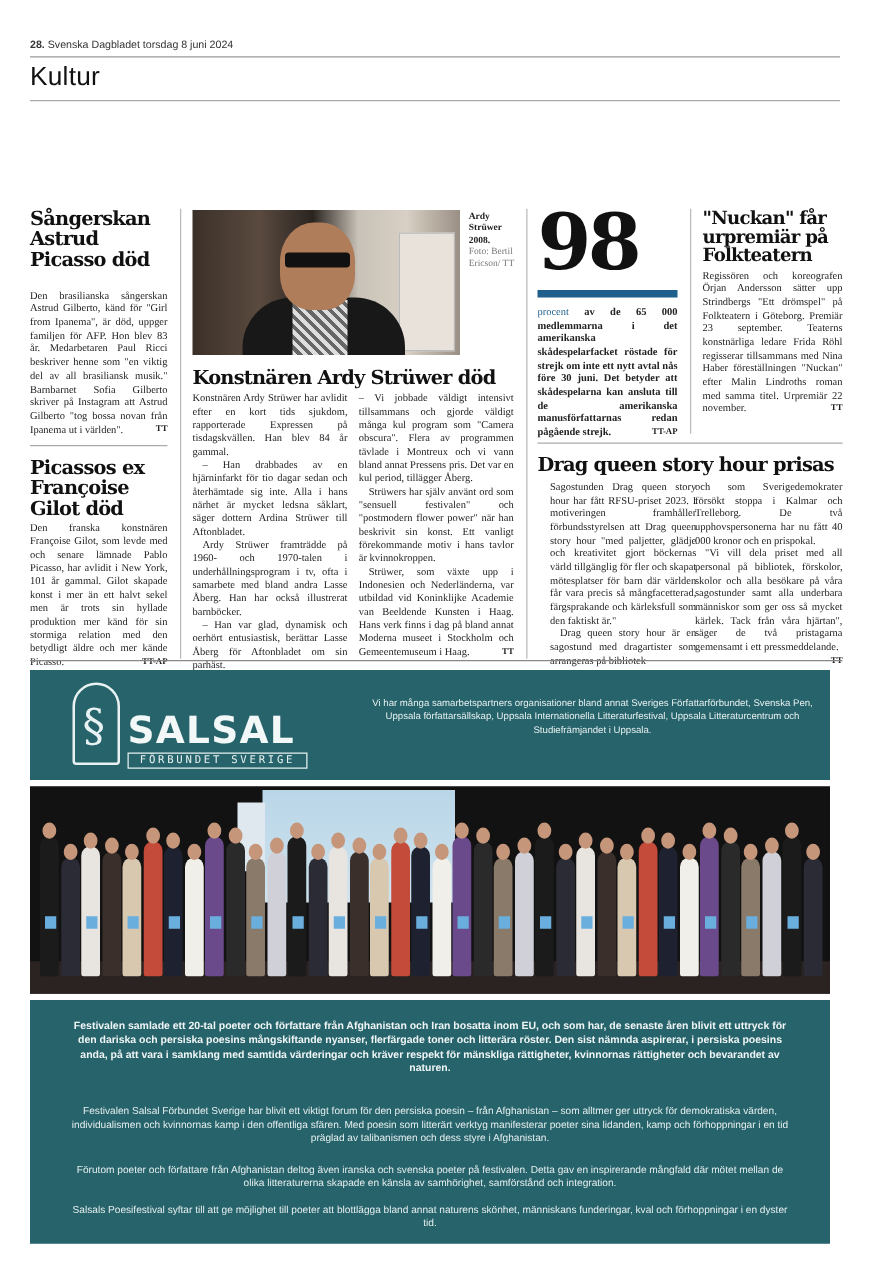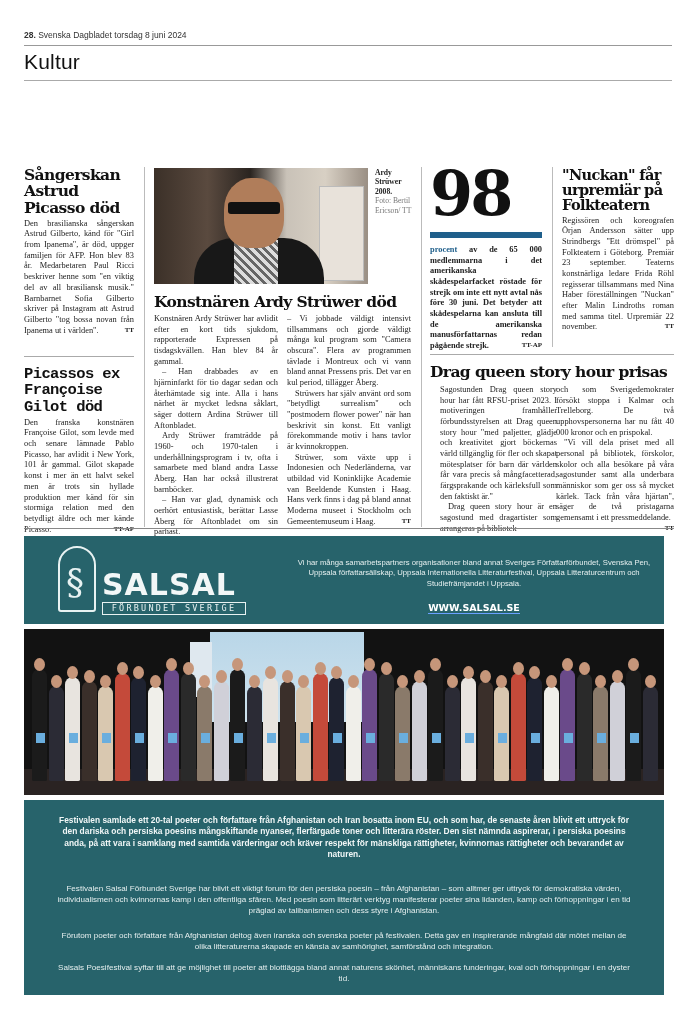--- a/index.html
+++ b/index.html
@@ -61,29 +61,29 @@
 <div class="abs masthead">
   <b>28.</b>
   <span>Svenska Dagbladet torsdag 8 juni 2024</span>
 </div>
 <div class="abs rule1"></div>
 <div class="abs section">Kultur</div>
 <div class="abs rule2"></div>
 
 <div class="abs" style="left:24px; top:167px; width:110px;">
   <div class="hed" style="font-size:15.5px;">Sångerskan Astrud Picasso död</div>
-  <div class="body" style="margin-top:3px;">
+  <div class="body" style="margin-top:16px;">
     <span>Den brasilianska sångerskan Astrud Gilberto, känd för "Girl from Ipanema", är död, uppger familjen för AFP. Hon blev 83 år. Medarbetaren Paul Ricci beskriver henne som "en viktig del av all brasiliansk musik." Barnbarnet Sofia Gilberto skriver på Instagram att Astrud Gilberto "tog bossa novan från Ipanema ut i världen".</span>
     <span class="sign">TT</span>
   </div>
 </div>
 <div class="abs hrule" style="left:24px; top:356px; width:110px;"></div>
 
 <div class="abs" style="left:24px; top:366px; width:110px;">
-  <div class="hed" style="font-size:15.5px;font-family:Liberation Mono, monospace;">Picassos ex Françoise Gilot död</div>
+  <div class="hed" style="font-size:15.5px;">Picassos ex Françoise Gilot död</div>
   <div class="body" style="margin-top:3px;">
     <span>Den franska konstnären Françoise Gilot, som levde med och senare lämnade Pablo Picasso, har avlidit i New York, 101 år gammal. Gilot skapade konst i mer än ett halvt sekel men är trots sin hyllade produktion mer känd för sin stormiga relation med den betydligt äldre och mer kände Picasso.</span>
     <span class="sign">TT-AP</span>
   </div>
 </div>
 
 <div class="abs vrule" style="left:144px; top:167px; height:360px;"></div>
 
 <div class="abs photo1">
   <div class="poster"></div>
@@ -98,30 +98,30 @@
 </div>
 <div class="abs hed" style="left:154px; top:294px; width:270px; font-size:15.5px;">Konstnären Ardy Strüwer död</div>
 <div class="abs body" style="left:154px; top:314px; width:124px;">
   <p>Konstnären Ardy Strüwer har avlidit efter en kort tids sjukdom, rapporterade Expressen på tisdagskvällen. Han blev 84 år gammal.</p>
   <p>– Han drabbades av en hjärninfarkt för tio dagar sedan och återhämtade sig inte. Alla i hans närhet är mycket ledsna såklart, säger dottern Ardina Strüwer till Aftonbladet.</p>
   <p>Ardy Strüwer framträdde på 1960- och 1970-talen i underhållningsprogram i tv, ofta i samarbete med bland andra Lasse Åberg. Han har också illustrerat barnböcker.</p>
   <p>– Han var glad, dynamisk och oerhört entusiastisk, berättar Lasse Åberg för Aftonbladet om sin parhäst.</p>
 </div>
 <div class="abs body" style="left:287px; top:314px; width:124px;">
   <p>– Vi jobbade väldigt intensivt tillsammans och gjorde väldigt många kul program som "Camera obscura". Flera av programmen tävlade i Montreux och vi vann bland annat Pressens pris. Det var en kul period, tillägger Åberg.</p>
-  <p>Strüwers har själv använt ord som "betydligt surrealism" och "postmodern flower power" när han beskrivit sin konst. Ett vanligt förekommande motiv i hans tavlor är kvinnokroppen.</p>
+  <p>Strüwers har själv använt ord som "sensuell festivalen" och "postmodern flower power" när han beskrivit sin konst. Ett vanligt förekommande motiv i hans tavlor är kvinnokroppen.</p>
   <p><span>Strüwer, som växte upp i Indonesien och Nederländerna, var utbildad vid Koninklijke Academie van Beeldende Kunsten i Haag. Hans verk finns i dag på bland annat Moderna museet i Stockholm och Gemeentemuseum i Haag.</span> <span class="sign">TT</span></p>
 </div>
 
 <div class="abs vrule" style="left:421px; top:167px; height:360px;"></div>
 
 <div class="abs big98">98</div>
 <div class="abs bar98"></div>
 <div class="abs body" style="left:430px; top:245px; width:112px; font-weight:bold;">
-  <span style="color:#1f5f8b; font-weight:bold;">procent</span>
+  <span style="color:#1f5f8b; font-weight:normal;">procent</span>
   <span>av de 65 000 medlemmarna i det amerikanska skådespelarfacket röstade för strejk om inte ett nytt avtal nås före 30 juni. Det betyder att skådespelarna kan ansluta till de amerikanska manusförfattarnas redan pågående strejk.</span>
   <span class="sign">TT-AP</span>
 </div>
 <div class="abs hrule" style="left:430px; top:354px; width:244px;"></div>
 <div class="abs vrule" style="left:552px; top:167px; height:180px;"></div>
 
 <div class="abs" style="left:562px; top:167px; width:112px;">
   <div class="hed" style="font-size:14.5px;">"Nuckan" får urpremiär på Folkteatern</div>
   <div class="body" style="margin-top:3px;">
     <span>Regissören och koreografen Örjan Andersson sätter upp Strindbergs "Ett drömspel" på Folkteatern i Göteborg. Premiär 23 september. Teaterns konstnärliga ledare Frida Röhl regisserar tillsammans med Nina Haber föreställningen "Nuckan" efter Malin Lindroths roman med samma titel. Urpremiär 22 november.</span>
@@ -143,23 +143,20 @@
 
 <div class="abs ad">
   <div class="abs logo">
     <div class="arch">
       <span class="glyph">§</span>
     </div>
     <div class="salsal">SALSAL</div>
     <div class="forb">FÖRBUNDET SVERIGE</div>
   </div>
   <div class="abs adtext">Vi har många samarbetspartners organisationer bland annat Sveriges Författarförbundet, Svenska Pen, Uppsala författarsällskap, Uppsala Internationella Litteraturfestival, Uppsala Litteraturcentrum och Studiefrämjandet i Uppsala.</div>
-  <div class="abs adurl">
-    <span>WWW.SALSAL.SE</span>
-  </div>
 </div>
 
 <div class="abs groupphoto">
   <div class="stage"></div>
   <div class="banner"></div>
   <div class="floor"></div>
   <div id="people">
       <div class="person" style="left: 8px; width: 15px; height: 112px; background: rgb(27, 27, 27);"></div>
       <div class="head" style="left: 10px; bottom: 124px; width: 11px; height: 13px;"></div>
       <div class="bag" style="left: 12px; bottom: 52px;"></div>

